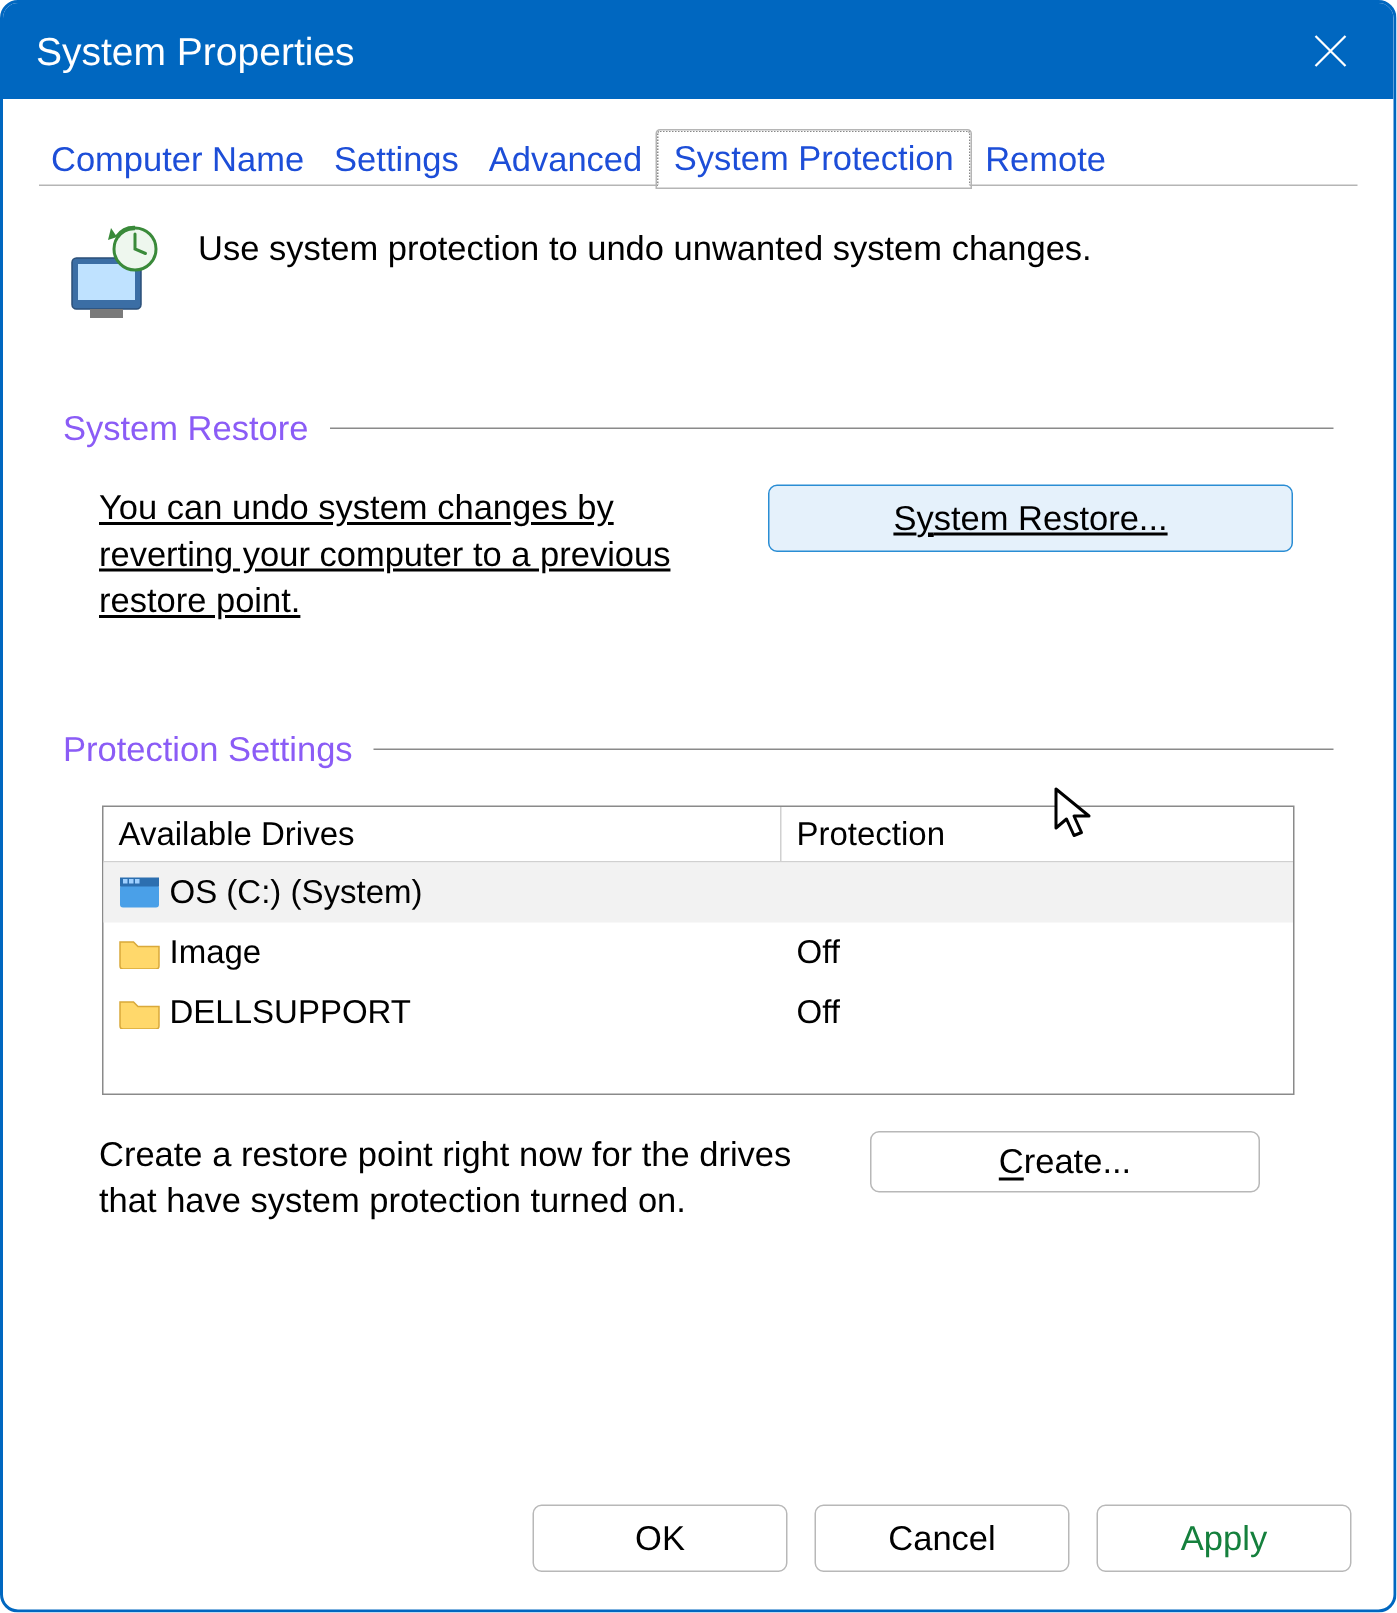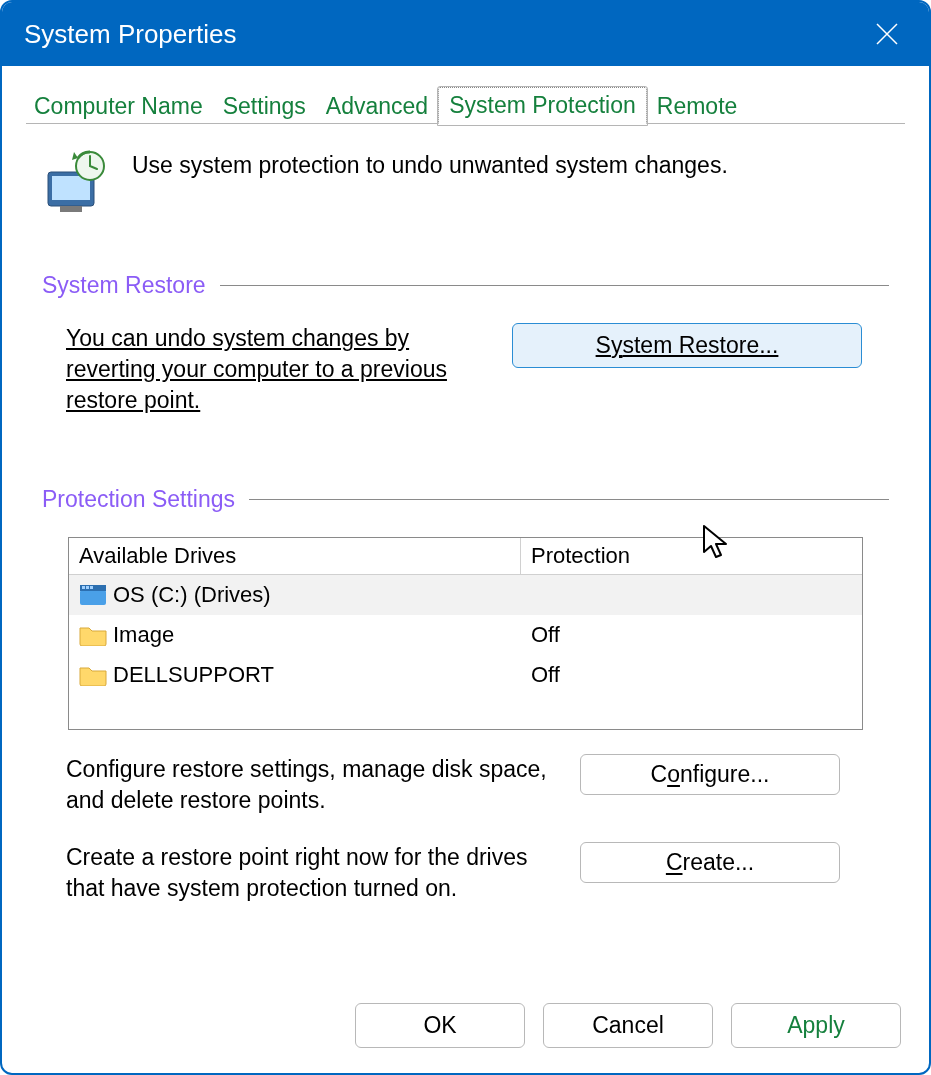--- a/index.html
+++ b/index.html
@@ -43,21 +43,21 @@
   }
   .tabs::after {
     content:"";
     position:absolute;
     left:24px; right:24px; bottom:0;
     border-bottom:1px solid #b5b5b5;
   }
   .tab {
     padding: 4px 10px;
     font-size: 23px;
-    color:#15803d;
+    color:#1d4ed8;
     position: relative;
     z-index:1;
     margin-top:12px;
   }
   .tab.active {
     border:1px dotted #888;
     border-bottom:2px solid #fff;
     background:#fff;
     margin-bottom:-1px;
     border-radius:2px 2px 0 0;
@@ -201,21 +201,21 @@
       </div>
       <div class="drive-row sel">
         <div class="c1">
           <svg class="folder-ico" viewBox="0 0 28 22">
               <rect x="1" y="6" width="26" height="15" rx="2" fill="#4aa0e8"></rect>
               <rect x="1" y="1" width="26" height="6" fill="#2c6fb0"></rect>
               <rect x="3" y="2" width="3" height="3" fill="#9fd0ff"></rect>
               <rect x="7" y="2" width="3" height="3" fill="#9fd0ff"></rect>
               <rect x="11" y="2" width="3" height="3" fill="#9fd0ff"></rect>
             </svg>
-          <span>OS (C:) (Drives)</span>
+          <span>OS (C:) (System)</span>
         </div>
       </div>
       <div class="drive-row">
         <div class="c1">
           <svg class="folder-ico" viewBox="0 0 28 22">
               <path d="M1 4 h9 l3 3 h14 v13 a2 2 0 0 1 -2 2 h-22 a2 2 0 0 1 -2 -2 z" fill="#ffd86b" stroke="#d9a93a"></path>
             </svg>
           <span>Image</span>
         </div>
         <div class="c2">Off</div>
@@ -225,24 +225,20 @@
           <svg class="folder-ico" viewBox="0 0 28 22">
               <path d="M1 4 h9 l3 3 h14 v13 a2 2 0 0 1 -2 2 h-22 a2 2 0 0 1 -2 -2 z" fill="#ffd86b" stroke="#d9a93a"></path>
             </svg>
           <span>DELLSUPPORT</span>
         </div>
         <div class="c2">Off</div>
       </div>
       <div class="drives-footer"></div>
     </div>
 
-    <div class="cfg-row">
-      <div class="desc">Configure restore settings, manage disk space, and delete restore points.</div>
-      <button class="btn"><span>C</span><span class="u">o</span><span>nfigure...</span></button>
-    </div>
 
     <div class="cfg-row">
       <div class="desc">Create a restore point right now for the drives that have system protection turned on.</div>
       <button class="btn"><span></span><span class="u">C</span><span>reate...</span></button>
     </div>
 
     <div class="btnbar">
       <button class="btn">OK</button>
       <button class="btn">Cancel</button>
       <button class="btn disabled">Apply</button>

